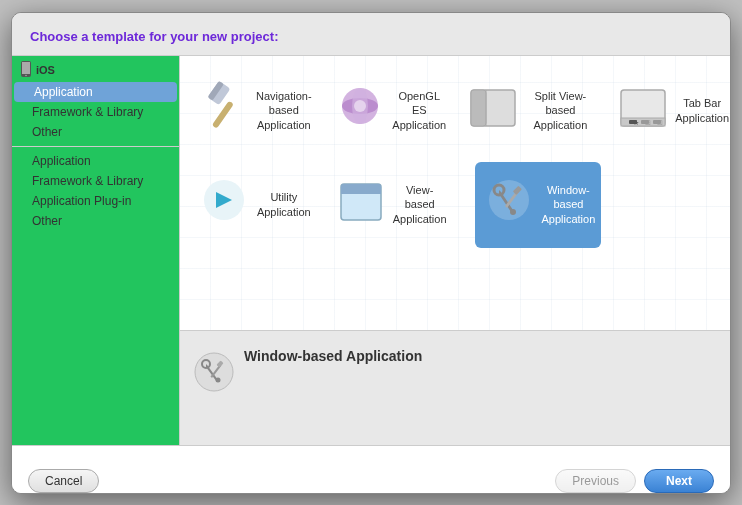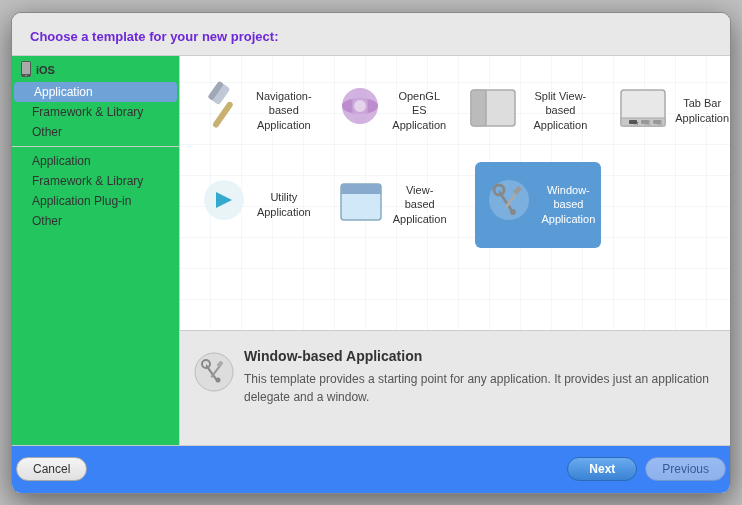--- a/index.html
+++ b/index.html
@@ -185,26 +185,26 @@
 
     .desc-text {
       font-size: 12px;
       color: #555;
       line-height: 1.5;
     }
 
     
     .dialog-footer {
       height: 48px;
-      background: #3b82f6;
+      background: #ffffff;
       border-top: 1px solid #ccc;
       display: flex;
-      align-items: center;
+      align-items: flex-end;
       justify-content: space-between;
-      padding: 0 4px;
+      padding: 0 16px;
     }
 
     .btn {
       padding: 4px 16px;
       font-size: 12px;
       border-radius: 12px;
       border: 1px solid #aaa;
       background: linear-gradient(to bottom, #f5f5f5, #e0e0e0);
       cursor: pointer;
       color: #333;
@@ -398,27 +398,26 @@
             <path d="M12 12 L13.5 13.5 L24 28 L22.5 29.5 L12 15 Z" fill="#888"></path>
             <circle cx="12" cy="12" r="4" fill="none" stroke="#888" stroke-width="2"></circle>
             <circle cx="24" cy="28" r="2.5" fill="#888"></circle>
 
             <path d="M26 12 L27.5 13.5 L18 26 L16.5 24.5 Z" fill="#999"></path>
             <rect x="24" y="9" width="4" height="6" rx="1" fill="#aaa" transform="rotate(45,26,12)"></rect>
           </svg>
         </div>
         <div class="desc-content">
           <div class="desc-title">Window-based Application</div>
-          <div class="desc-text">This template provides a starting point for any application. It provides just an application delegate and a window.</div>
         </div>
       </div>
 
     </div>
   </div>
 
   <div class="dialog-footer">
     <button class="btn">Cancel</button>
     <div class="footer-right">
+      <button class="btn disabled">Previous</button>
       <button class="btn primary">Next</button>
-      <button class="btn disabled">Previous</button>
     </div>
   </div>
 </div>
 
 </body></html>

